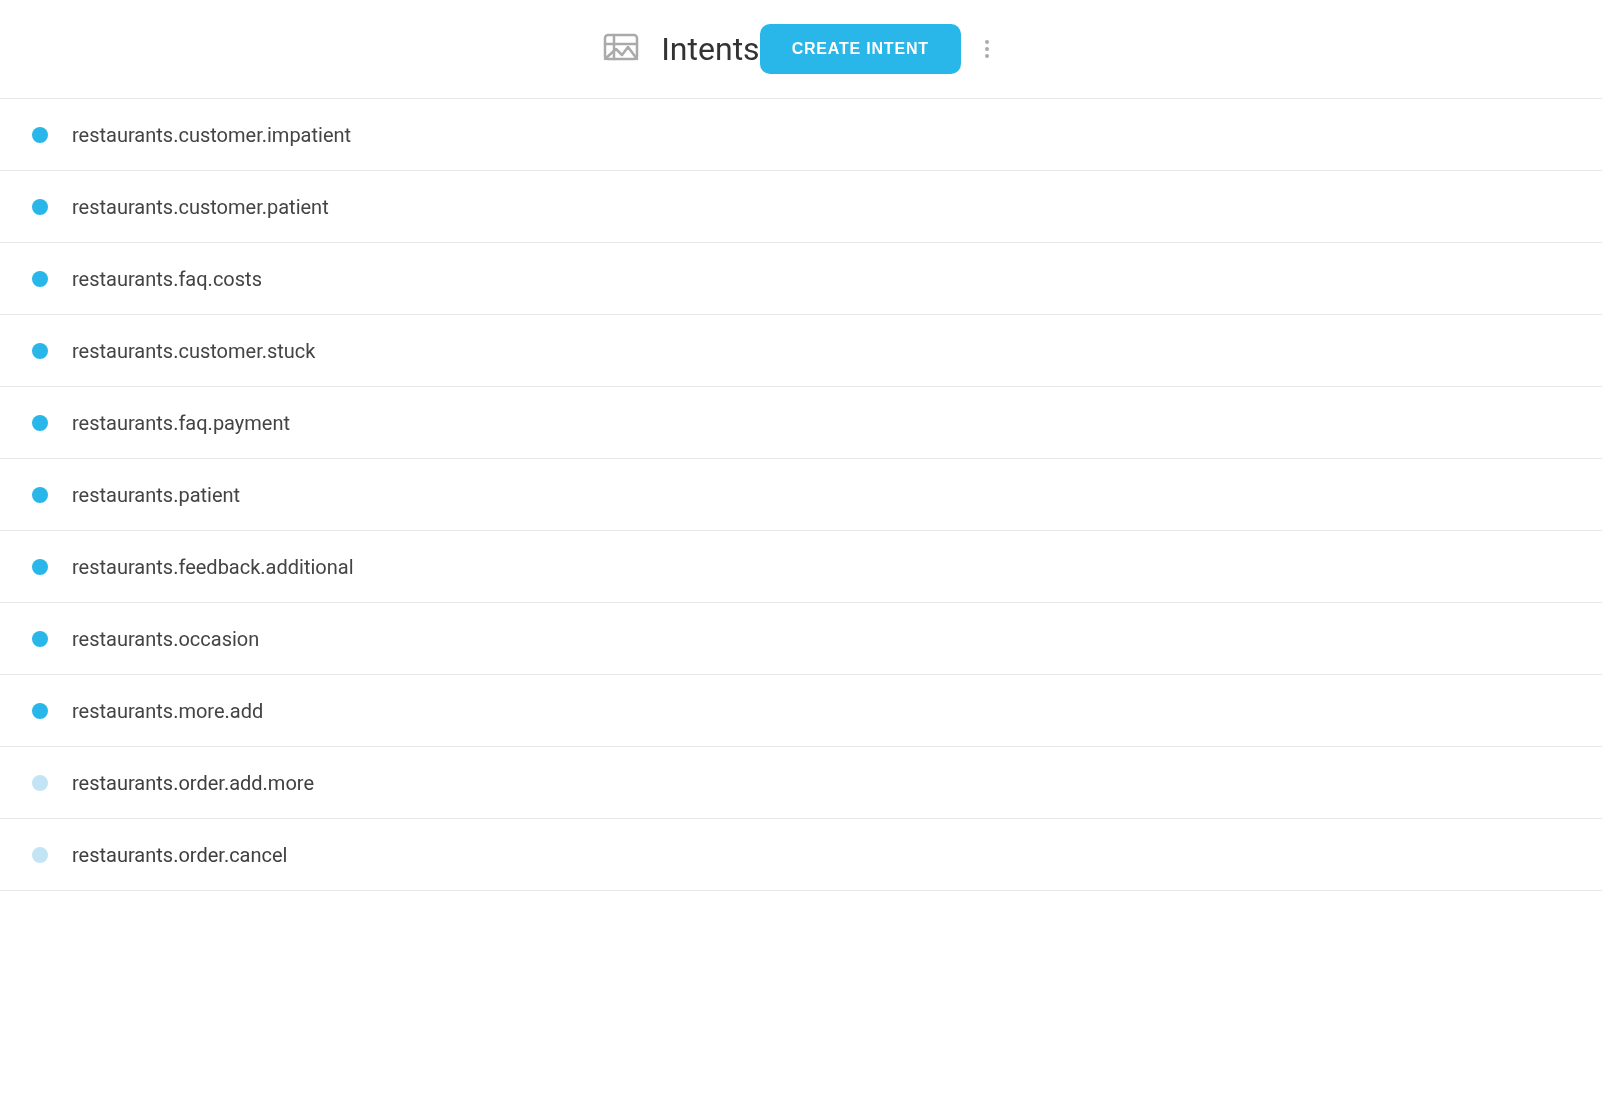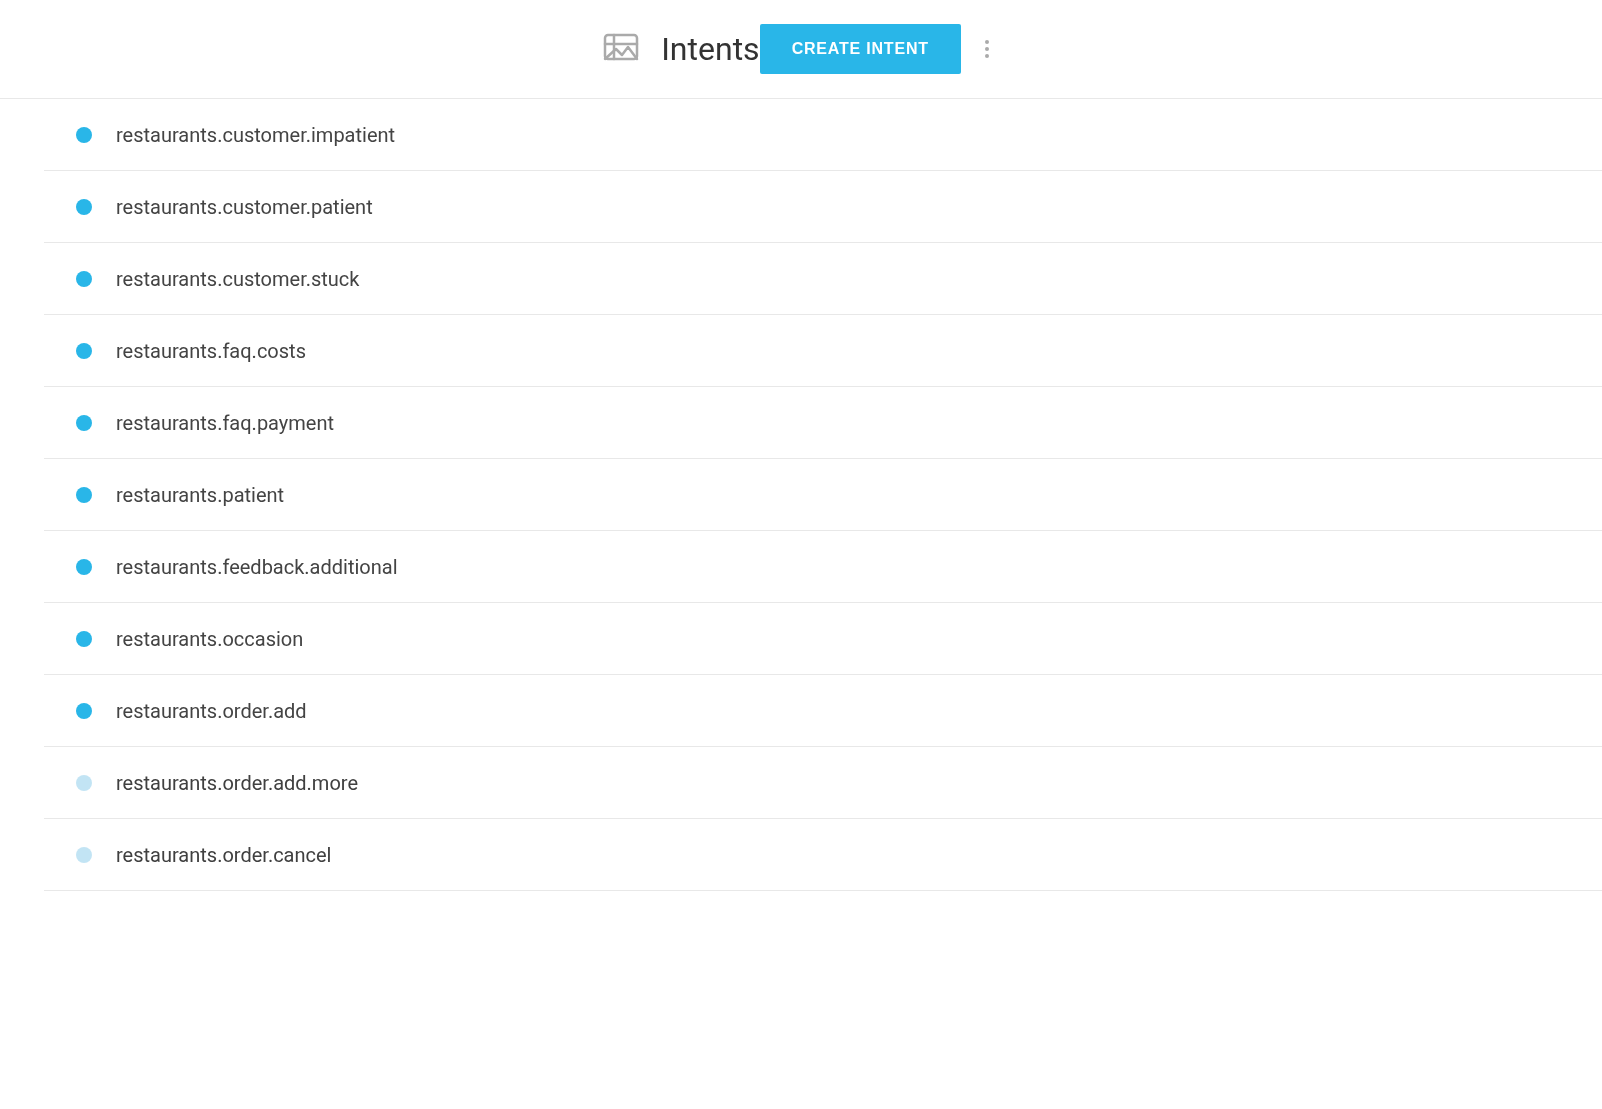--- a/index.html
+++ b/index.html
@@ -58,42 +58,41 @@
 
     .create-intent-btn {
       background: #29b6e8;
       color: white;
       border: none;
       padding: 16px 32px;
       font-size: 16px;
       font-weight: 600;
       letter-spacing: 0.8px;
       cursor: pointer;
-      border-radius: 2px;
+      border-radius: 10px;
     }
 
     .more-icon {
       display: flex;
       flex-direction: column;
       gap: 3px;
       cursor: pointer;
       padding: 8px;
     }
 
     .more-icon span {
       width: 4px;
       height: 4px;
       background: #aaa;
       border-radius: 50%;
       display: block;
     }
 
     .intent-list {
       width: 100%;
-      padding-left: 44px;
     }
 
     .intent-row {
       display: flex;
       align-items: center;
       padding: 0 32px;
       height: 72px;
       border-bottom: 1px solid #e8e8e8;
       cursor: pointer;
     }
@@ -151,45 +150,45 @@
 <div class="intent-row">
       <div class="dot"></div>
       <span class="intent-name">restaurants.customer.impatient</span>
     </div>
     <div class="intent-row">
       <div class="dot"></div>
       <span class="intent-name">restaurants.customer.patient</span>
     </div>
     <div class="intent-row">
       <div class="dot"></div>
-      <span class="intent-name">restaurants.customer.stuck</span>
+      <span class="intent-name">restaurants.faq.costs</span>
     </div>
     <div class="intent-row">
       <div class="dot"></div>
-      <span class="intent-name">restaurants.faq.costs</span>
+      <span class="intent-name">restaurants.customer.stuck</span>
     </div>
     <div class="intent-row">
       <div class="dot"></div>
       <span class="intent-name">restaurants.faq.payment</span>
     </div>
     <div class="intent-row">
       <div class="dot"></div>
       <span class="intent-name">restaurants.patient</span>
     </div>
     <div class="intent-row">
       <div class="dot"></div>
       <span class="intent-name">restaurants.feedback.additional</span>
     </div>
     <div class="intent-row">
       <div class="dot"></div>
       <span class="intent-name">restaurants.occasion</span>
     </div>
     <div class="intent-row">
       <div class="dot"></div>
-      <span class="intent-name">restaurants.order.add</span>
+      <span class="intent-name">restaurants.more.add</span>
     </div>
     <div class="intent-row">
       <div class="dot faded"></div>
       <span class="intent-name faded">restaurants.order.add.more</span>
     </div>
     <div class="intent-row">
       <div class="dot faded"></div>
       <span class="intent-name faded">restaurants.order.cancel</span>
     </div>
   </div>

